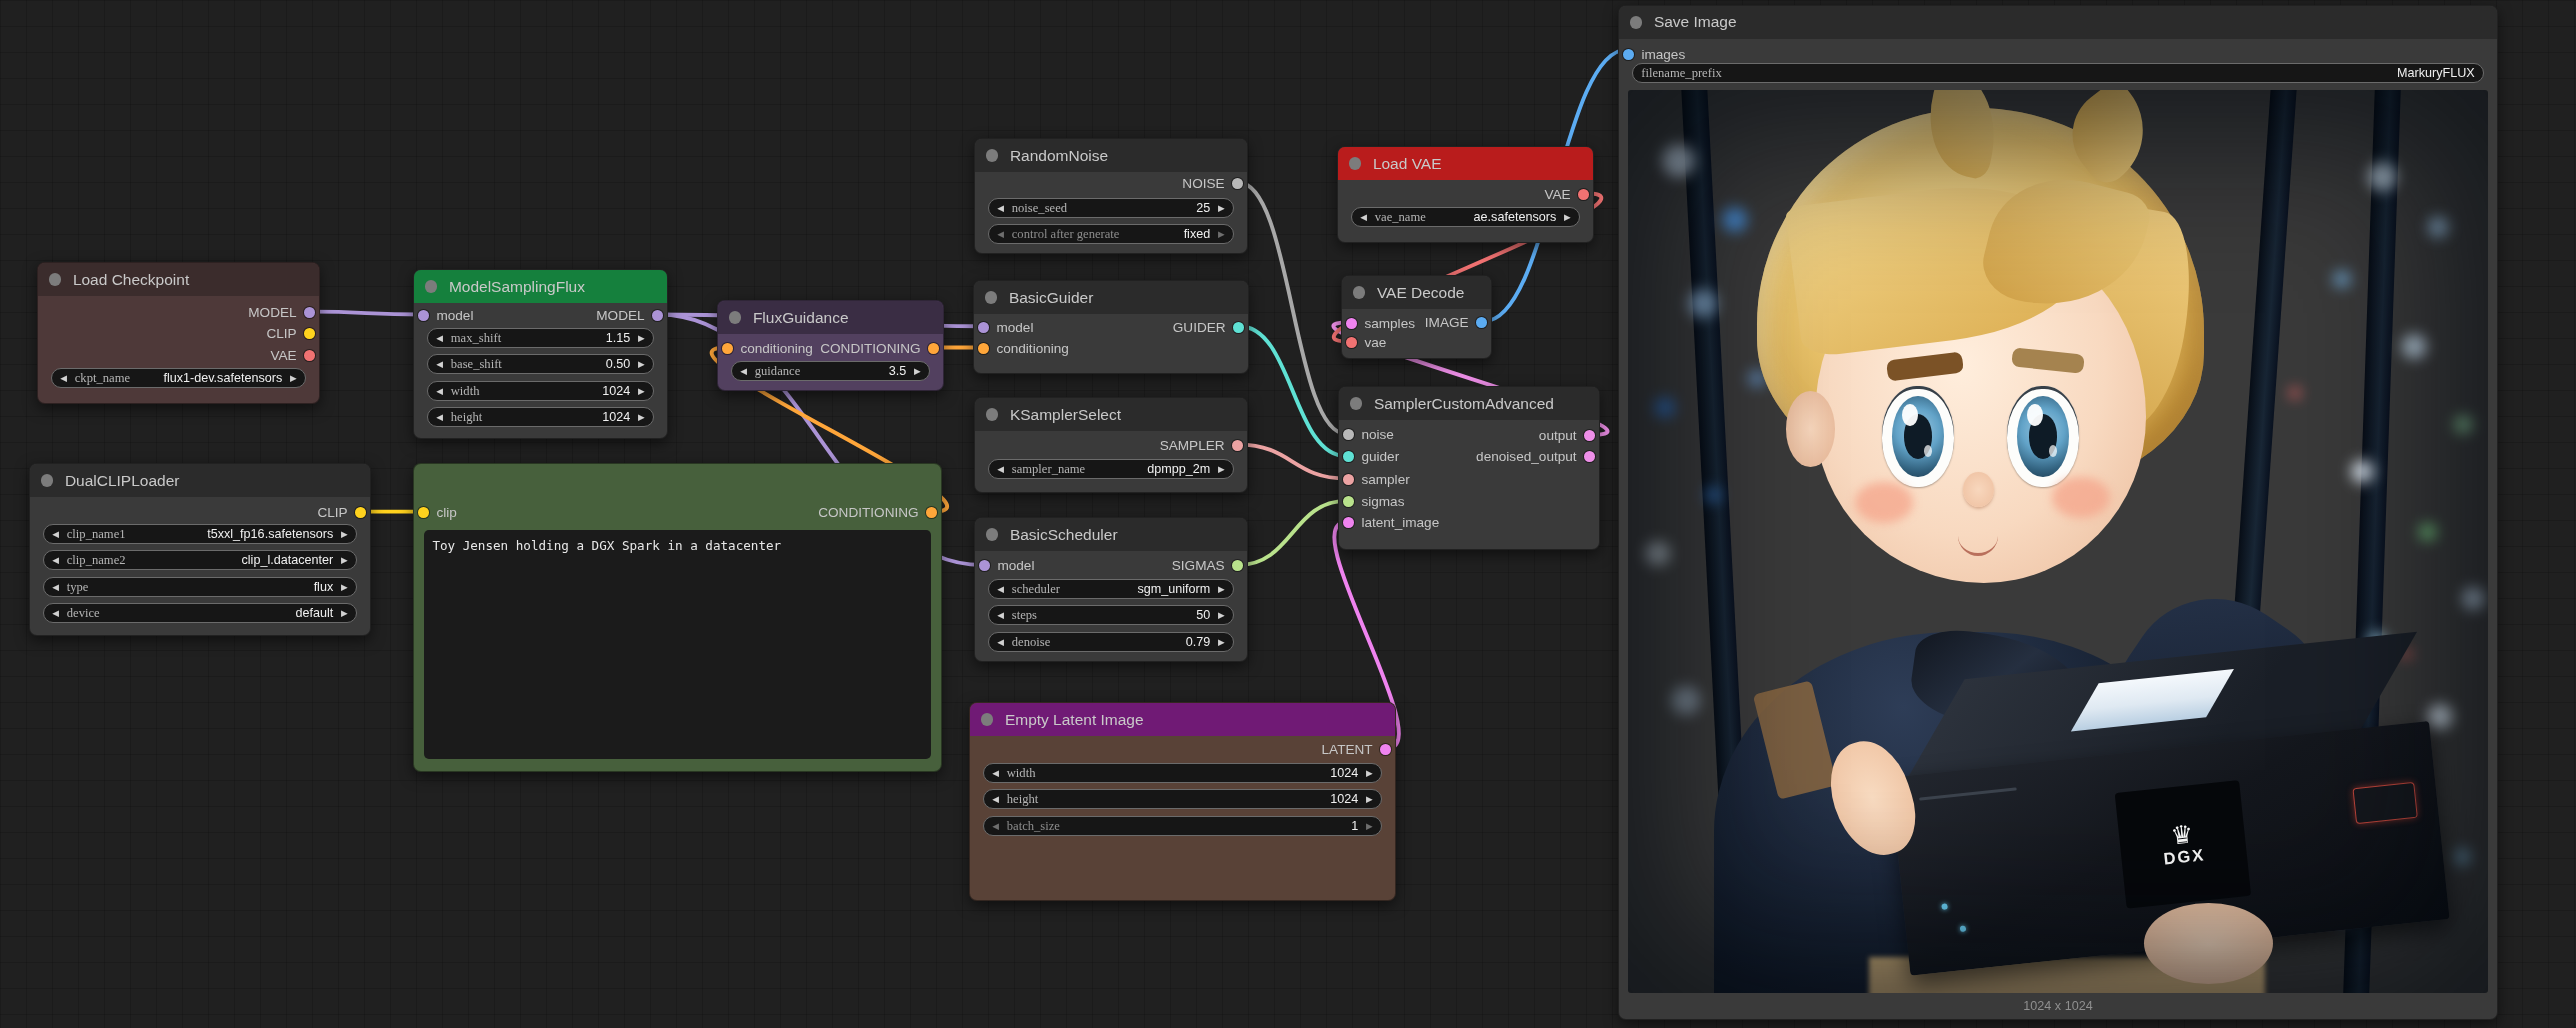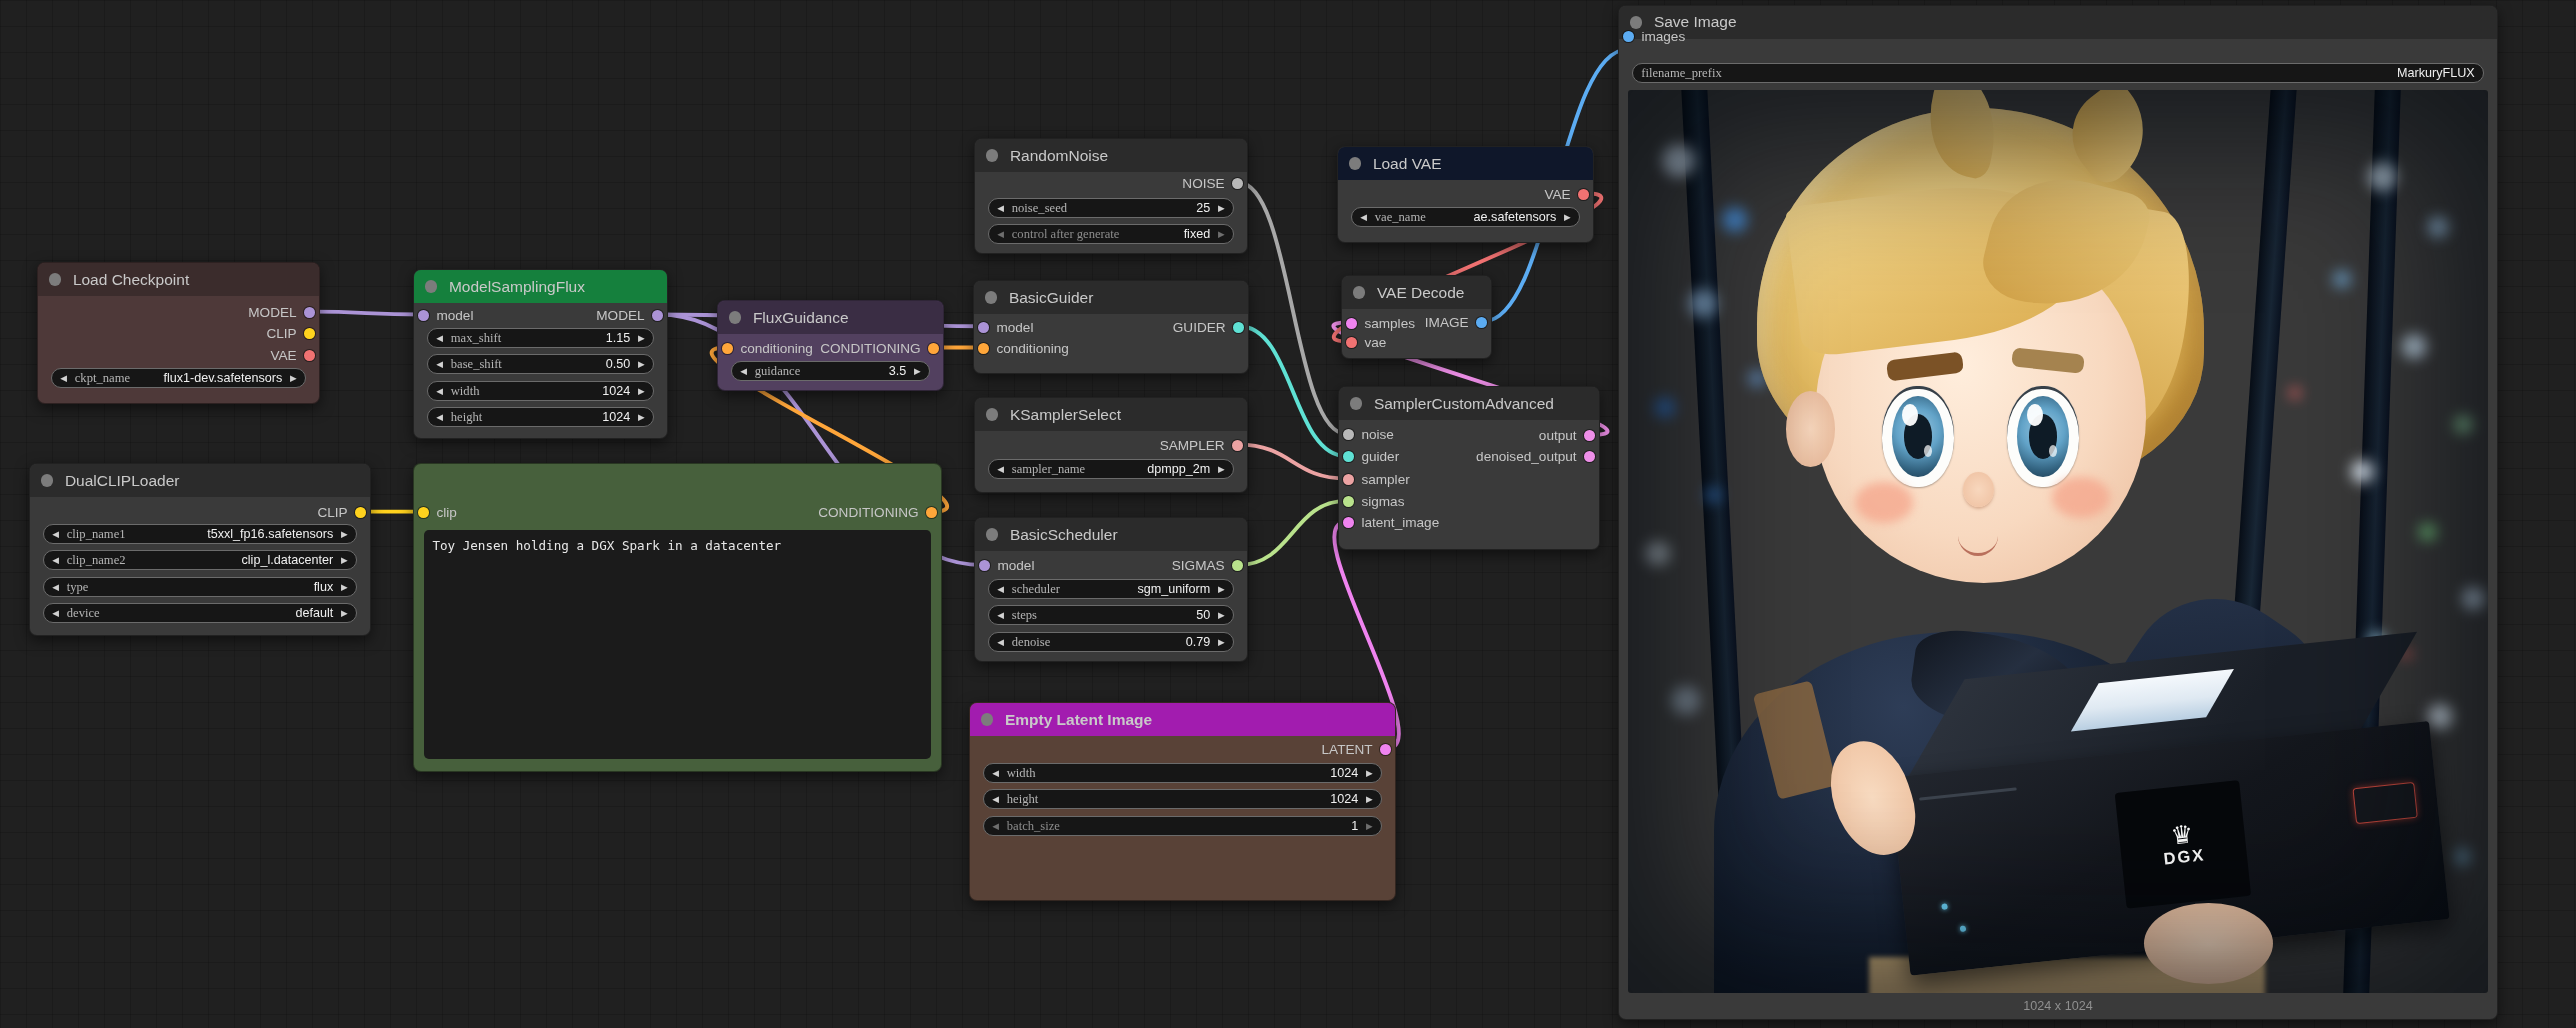--- a/index.html
+++ b/index.html
@@ -300,21 +300,21 @@
         <span class="warr">▶</span>
       </div>
       <div class="widget" style="top: 114px;">
         <span class="warr">◀</span>
         <span class="wlabel">denoise</span>
         <span class="wvalue">0.79</span>
         <span class="warr">▶</span>
       </div>
     </div>
     <div class="node" style="left: 969px; top: 702px; width: 427px; height: 199px; background: rgb(89, 66, 55);">
-      <div class="nhead" style="background: #a21caf; font-weight: bold;">
+      <div class="nhead" style="background: #701a75;">
         <span class="ndot"></span>
         <span class="ntitle">Empty Latent Image</span>
       </div>
       <div class="port out" style="right: 3.9px; top: 37px;">
         <span class="pdot" style="background: rgb(239, 131, 239);"></span>
         <span class="plabel">LATENT</span>
       </div>
       <div class="widget" style="top: 60px;">
         <span class="warr">◀</span>
         <span class="wlabel">width</span>
@@ -328,21 +328,21 @@
         <span class="warr">▶</span>
       </div>
       <div class="widget dim" style="top: 113px;">
         <span class="warr">◀</span>
         <span class="wlabel">batch_size</span>
         <span class="wvalue">1</span>
         <span class="warr">▶</span>
       </div>
     </div>
     <div class="node" style="left: 1337px; top: 146px; width: 257px; height: 97px; background: rgb(58, 58, 58);">
-      <div class="nhead" style="background: #0f172a;">
+      <div class="nhead" style="background: #b91c1c;">
         <span class="ndot"></span>
         <span class="ntitle">Load VAE</span>
       </div>
       <div class="port out" style="right: 3.9px; top: 38px;">
         <span class="pdot" style="background: rgb(241, 114, 114);"></span>
         <span class="plabel">VAE</span>
       </div>
       <div class="widget" style="top: 60px;">
         <span class="warr">◀</span>
         <span class="wlabel">vae_name</span>
@@ -400,21 +400,21 @@
       <div class="port out" style="right: 3.9px; top: 37px;">
         <span class="pdot" style="background: rgb(92, 172, 242);"></span>
         <span class="plabel">IMAGE</span>
       </div>
     </div>
     <div class="node" style="left: 1618px; top: 4.9px; width: 880px; height: 1015px; background: rgb(58, 58, 58);">
       <div class="nhead" style="background: rgb(43, 43, 43);">
         <span class="ndot"></span>
         <span class="ntitle">Save Image</span>
       </div>
-      <div class="port in" style="left: 3.9px; top: 21px;">
+      <div class="port in" style="left: 3.9px; top: 39px;">
         <span class="pdot" style="background: rgb(92, 172, 242);"></span>
         <span class="plabel">images</span>
       </div>
       <div class="widget" style="top: 57px;">
         <span class="wlabel">filename_prefix</span>
         <span class="wvalue">MarkuryFLUX</span>
       </div>
       <div class="pv-wrap" style="top: 84px; height: 903px;">
   <div class="pv">
     <div class="pv-mull" style="left:9%;transform:rotate(-3deg)"></div>

